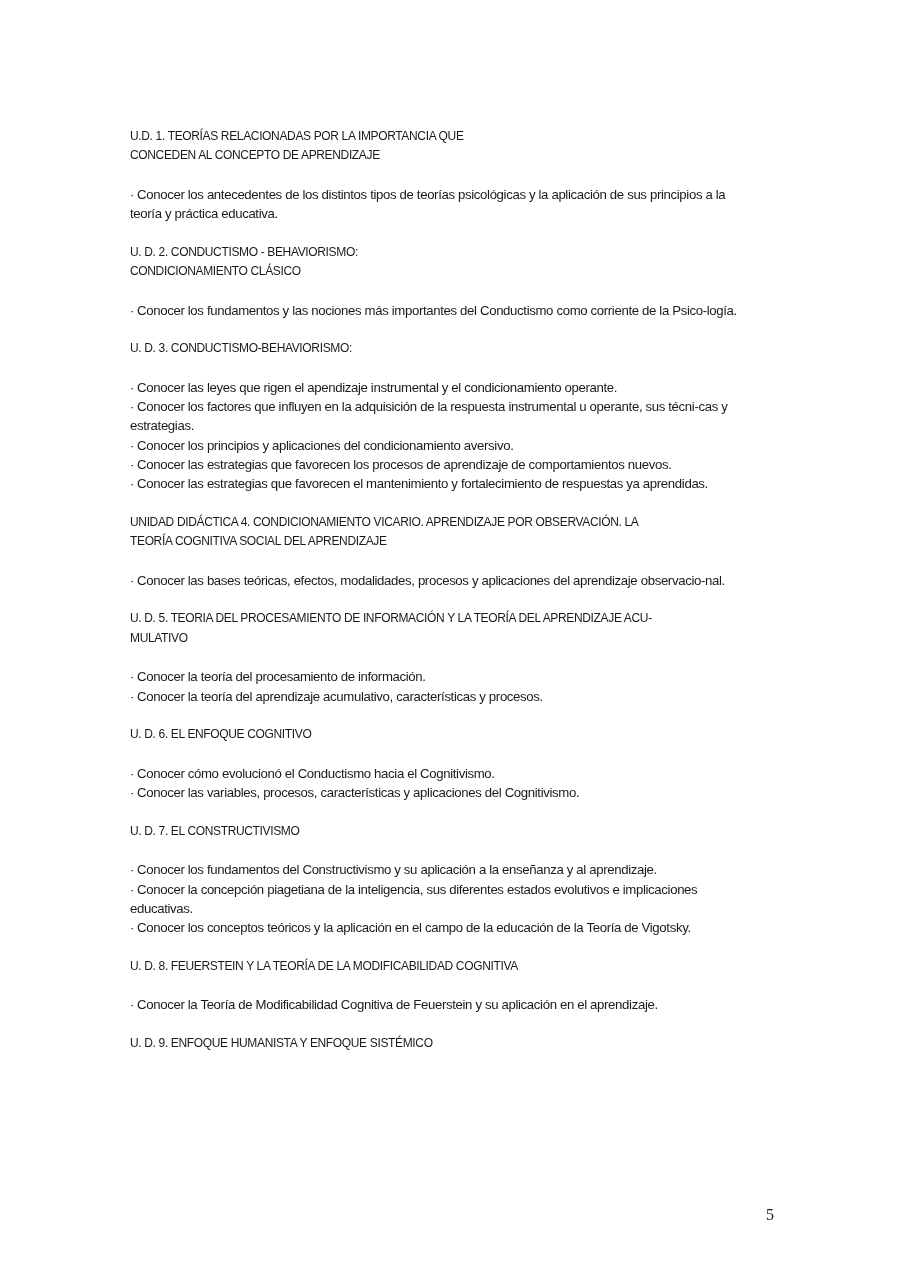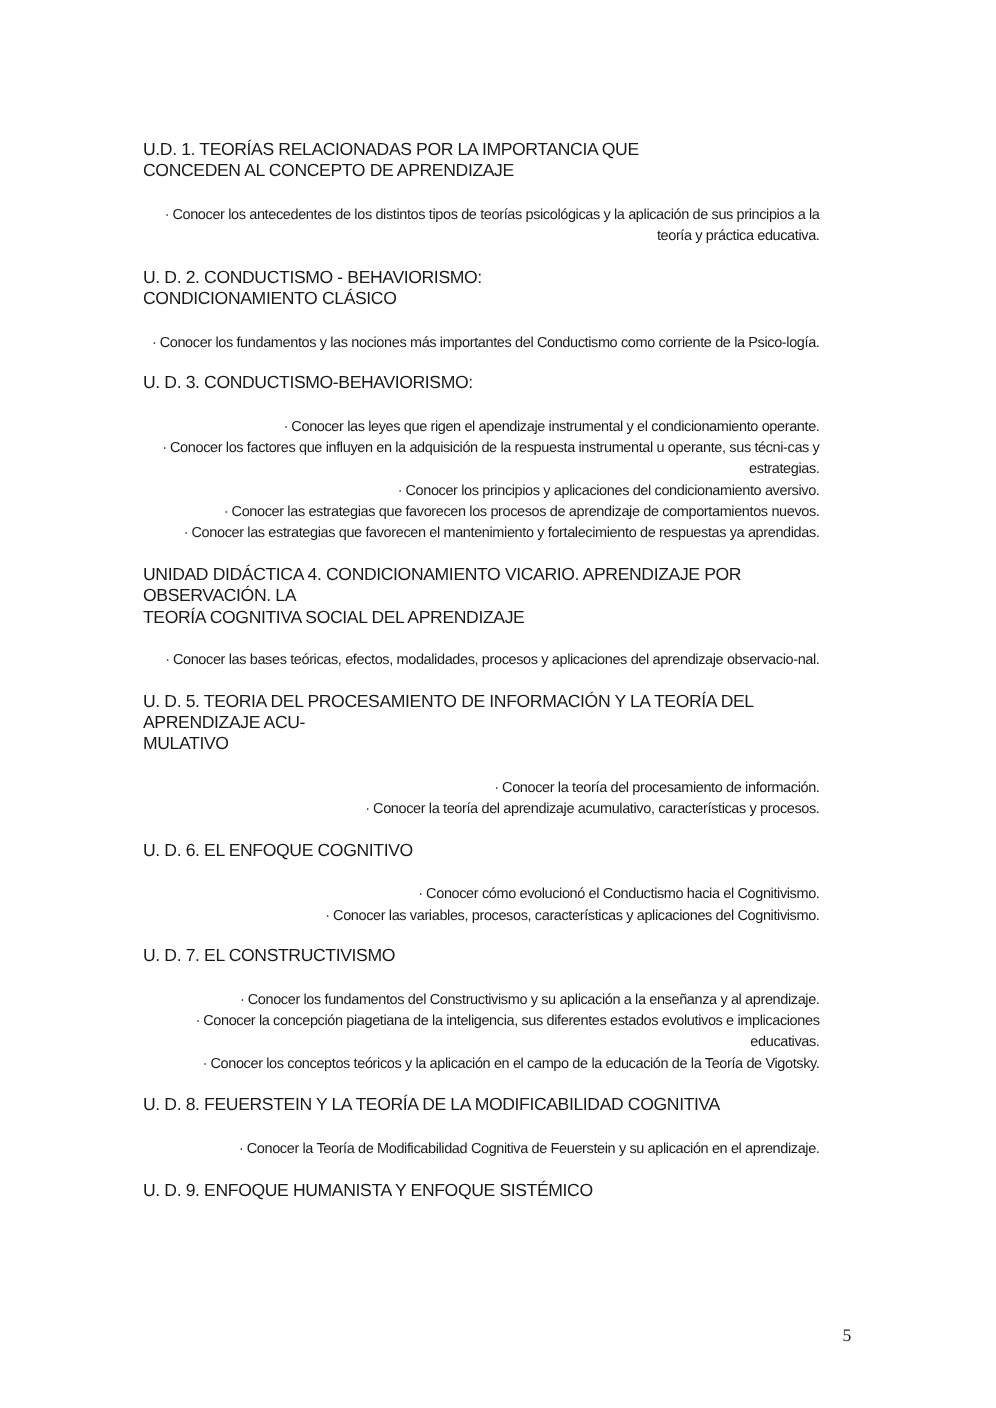--- a/index.html
+++ b/index.html
@@ -4,24 +4,24 @@
   <style>
     html, body { margin: 0; padding: 0; background: #ffffff; }
     body { width: 905px; height: 1280px; position: relative; overflow: hidden; }
     .page {
       position: absolute; left: 130px; top: 127px; width: 615px;
       font-family: "Liberation Sans", sans-serif;
       font-size: 13.2px; line-height: 19.3px; color: #1a1a1a;
       letter-spacing: -0.35px;
       font-stretch: condensed;
     }
-    .unit-title { margin: 0; font-weight: normal; font-size: 16px; }
+    .unit-title { margin: 0; font-weight: normal; font-size: 12px; }
     .unit-title span { display: block; }
     .objectives { margin: 19.3px 0 19.3px 0; padding: 0; list-style: none; }
-    .objectives li { margin: 0; padding: 0; text-align: right; }
+    .objectives li { margin: 0; padding: 0; }
     .objectives li .dot { padding-right: 3px; }
     .page-number {
       position: absolute; left: 766px; top: 1206px;
       font-family: "Liberation Serif", serif; font-size: 16px; color: #1a1a1a;
     }
   </style>
 </head>
 <body>
 
 <div class="page">

